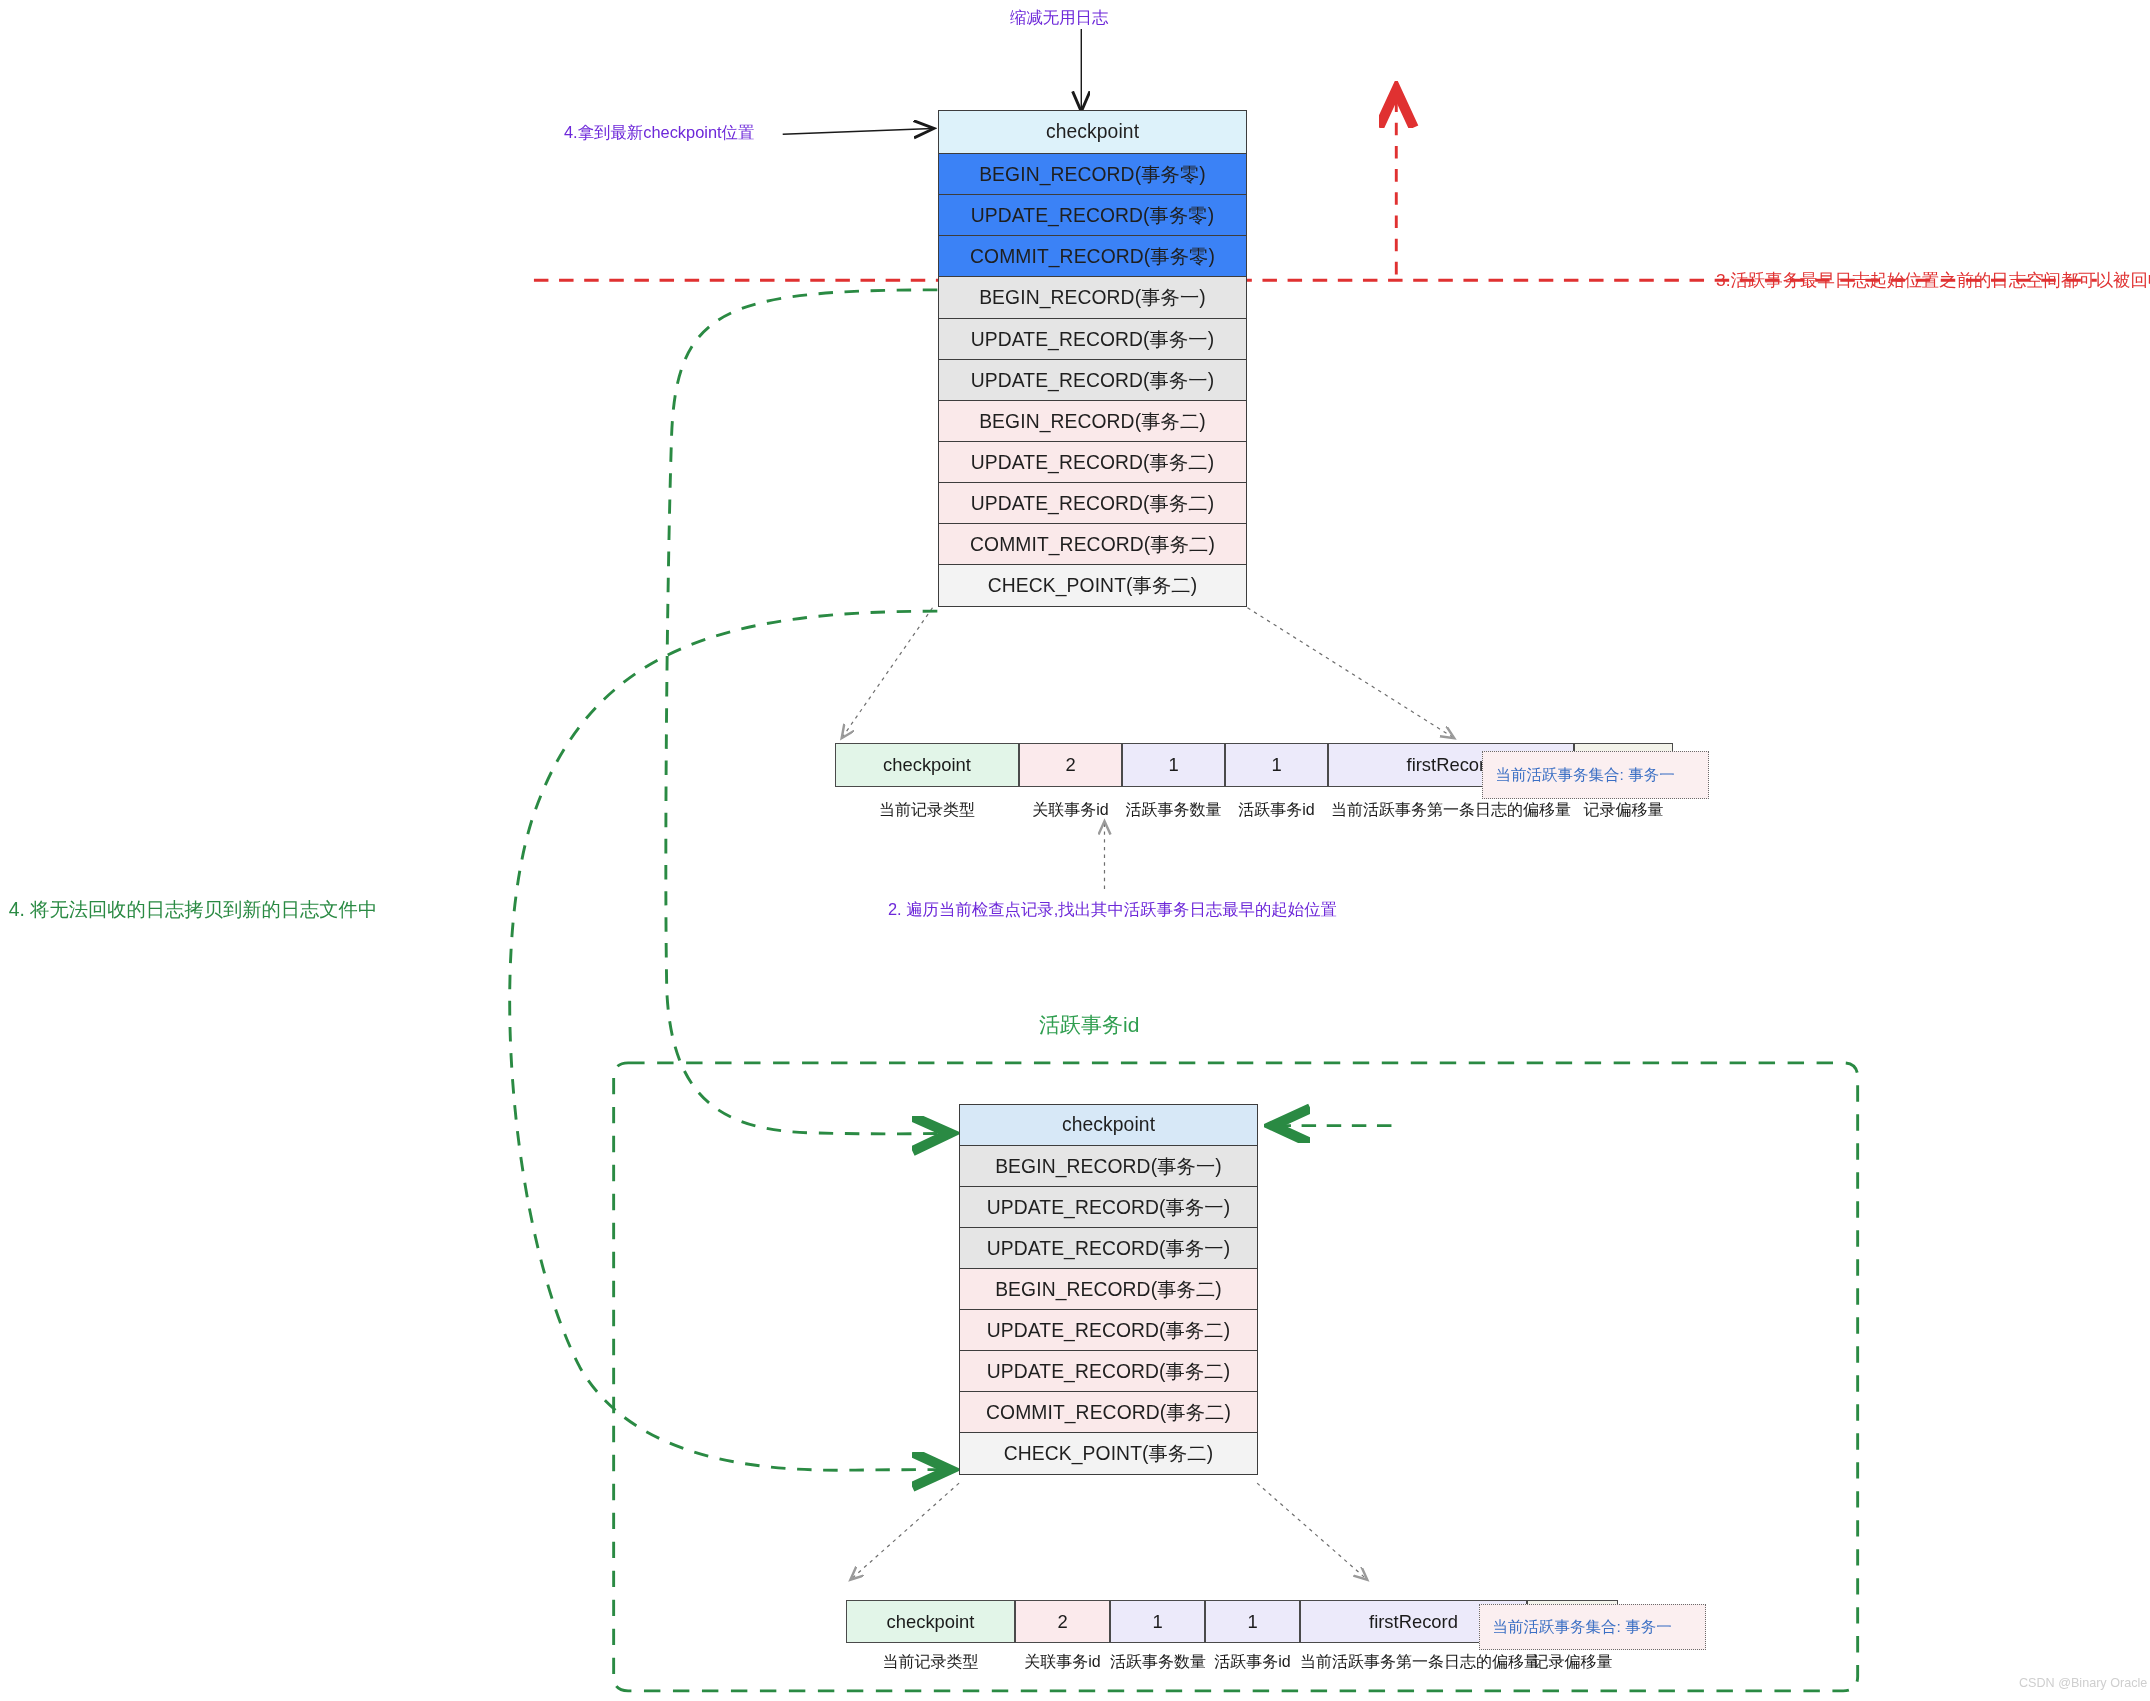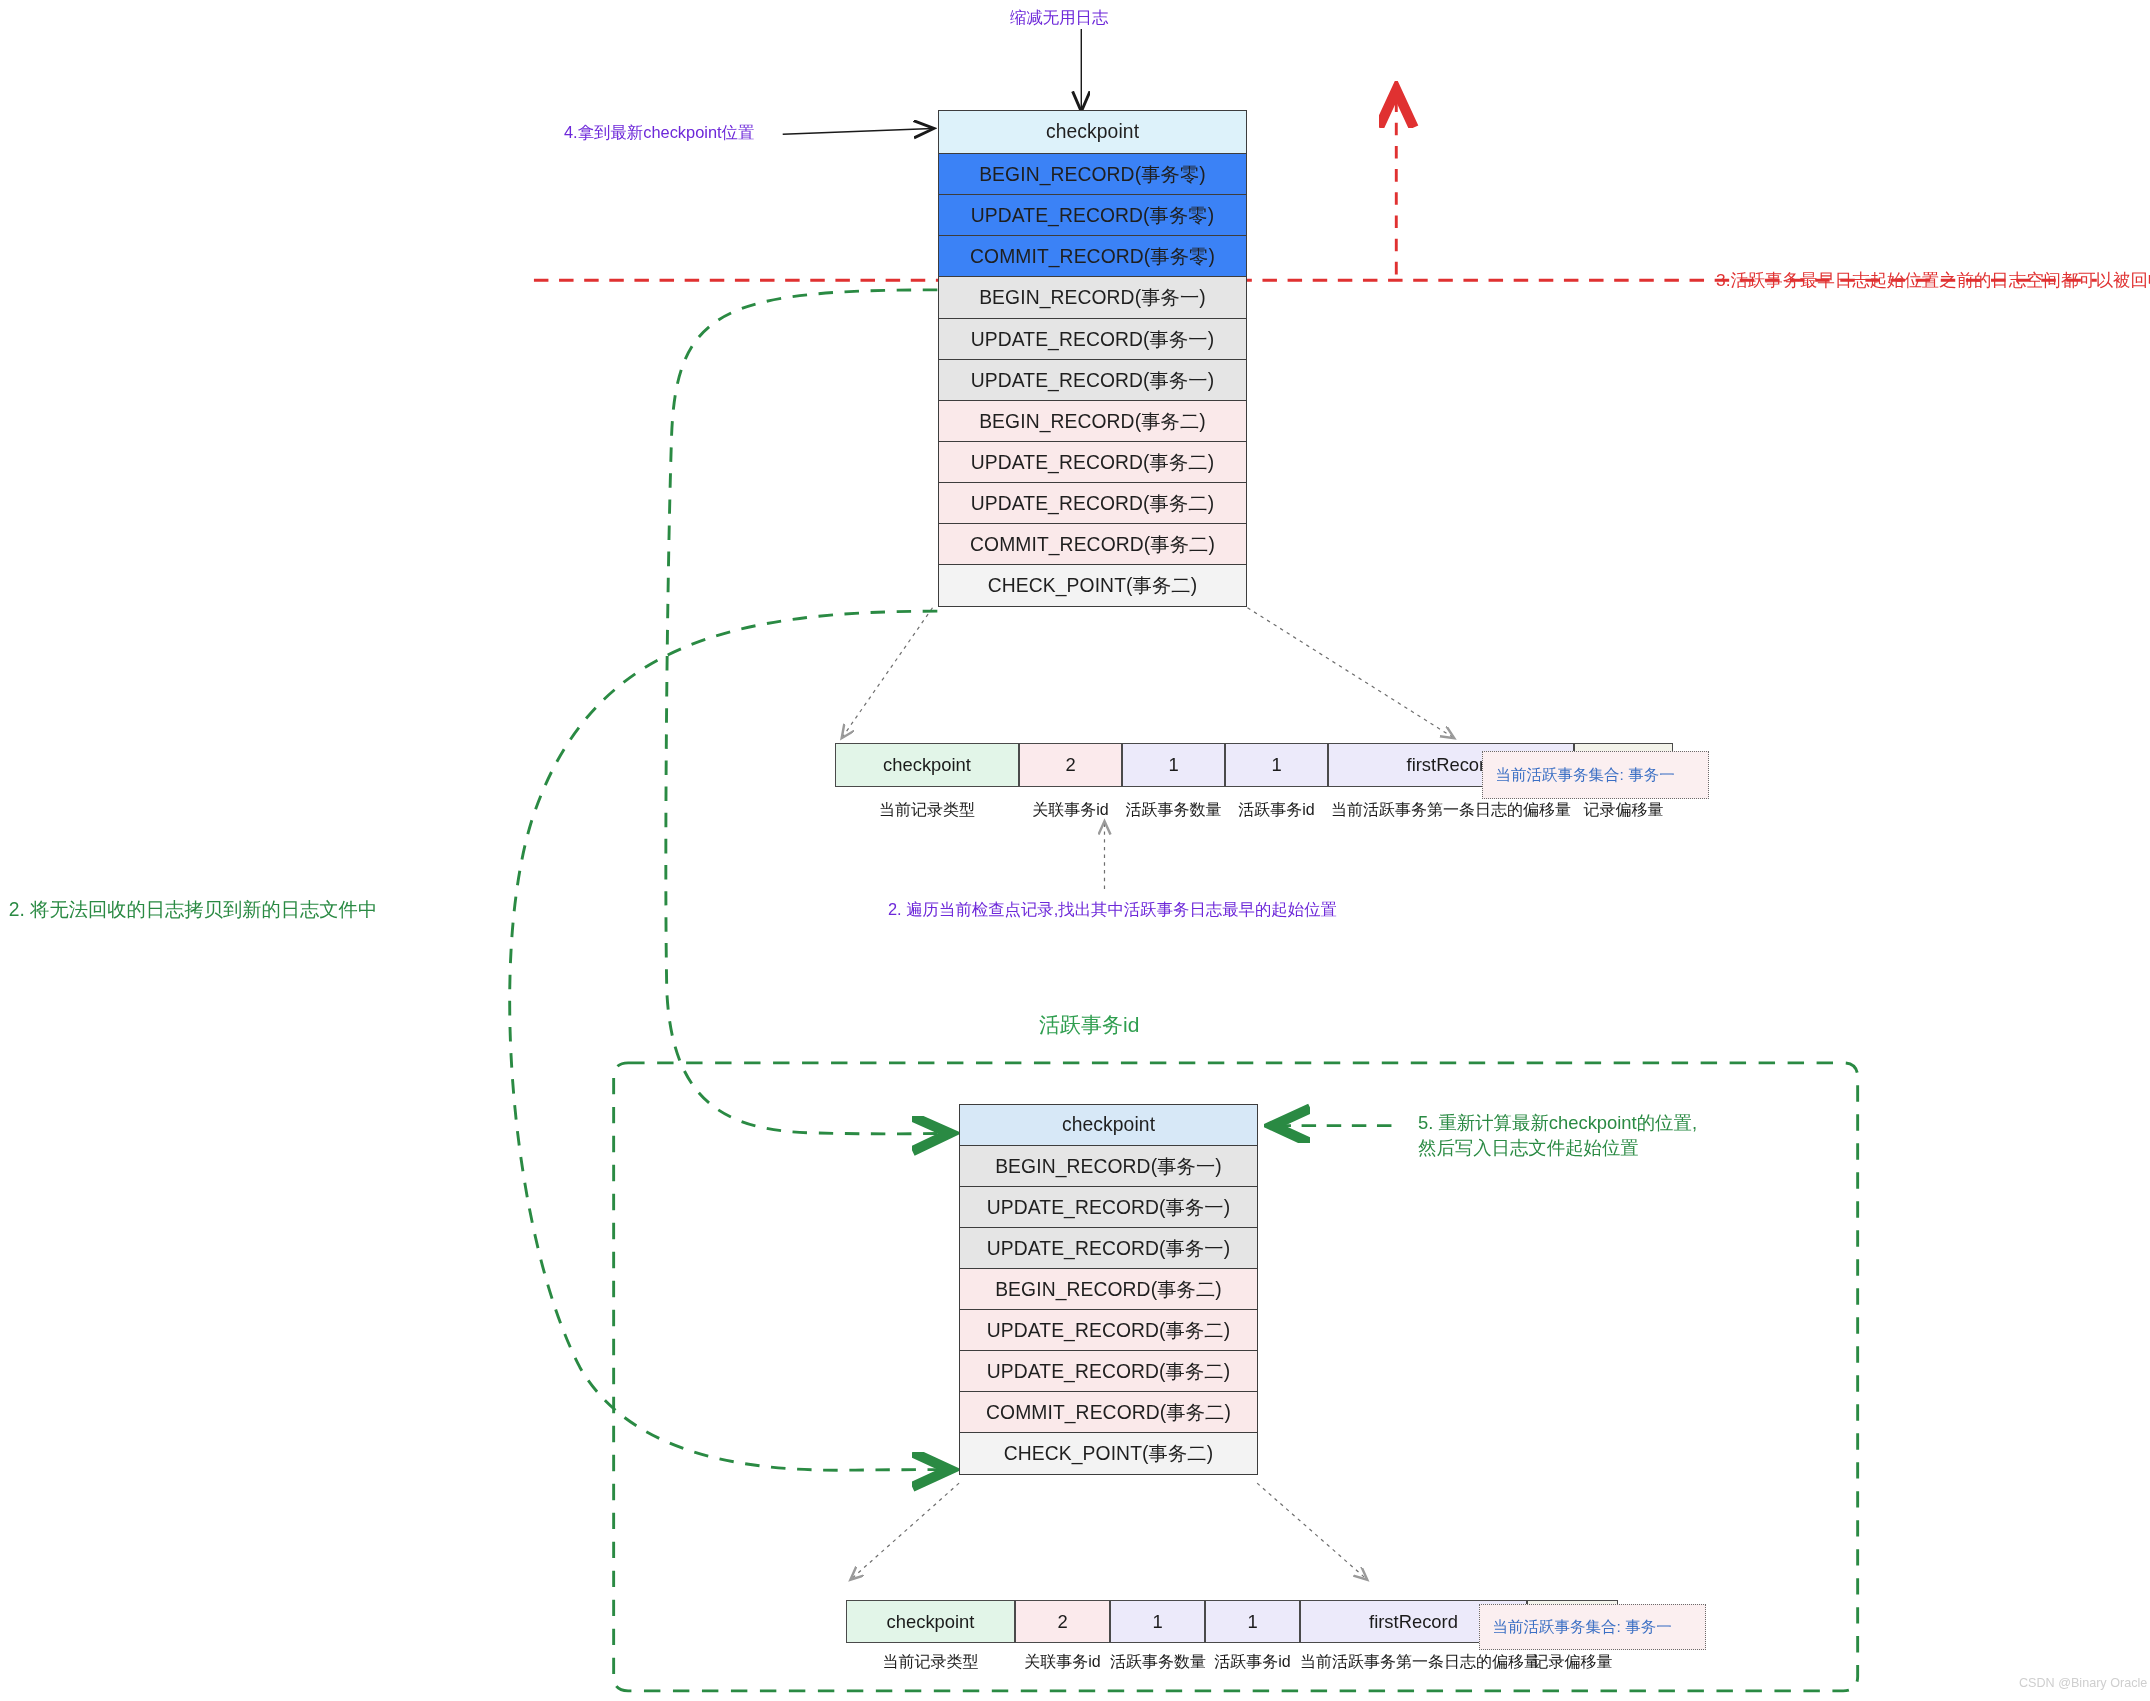--- a/index.html
+++ b/index.html
@@ -151,40 +151,36 @@
       <div class="cplabel" style="width: 246px;">当前活跃事务第一条日志的偏移量</div>
       <div class="cplabel" style="width: 99px;">记录偏移量</div>
     </div>
 
   <div class="badge" style="left:1482px;top:751px;width:227px;height:48px;">
     <span>当前活跃事务集合: 事务一</span>
   </div>
 
   <div class="anno anno-black" style="left:888px;top:899px;">2. 遍历当前检查点记录,找出其中活跃事务日志最早的起始位置</div>
 
-  <div class="anno anno-green" style="left:8.7px;top:896px;">2. 将无法回收的日志拷贝到新的日志文件中</div>
+  <div class="anno anno-green" style="left:8.7px;top:896px;">4. 将无法回收的日志拷贝到新的日志文件中</div>
 
   <div class="title-green anno" style="left:1039px;top:1011px;">活跃事务id</div>
 
   <div class="logblock" id="new-log-block" style="left:959px;top:1104px;width:299px;">
       <div class="logrow c-checkpoint2" style="height: 41px;">checkpoint</div>
       <div class="logrow c-green" style="height: 41px;">BEGIN_RECORD(事务一)</div>
       <div class="logrow c-green" style="height: 41px;">UPDATE_RECORD(事务一)</div>
       <div class="logrow c-green" style="height: 41px;">UPDATE_RECORD(事务一)</div>
       <div class="logrow c-pink" style="height: 41px;">BEGIN_RECORD(事务二)</div>
       <div class="logrow c-pink" style="height: 41px;">UPDATE_RECORD(事务二)</div>
       <div class="logrow c-pink" style="height: 41px;">UPDATE_RECORD(事务二)</div>
       <div class="logrow c-pink" style="height: 41px;">COMMIT_RECORD(事务二)</div>
       <div class="logrow c-grey" style="height: 41px;">CHECK_POINT(事务二)</div>
     </div>
 
-  <div class="anno" style="left:1418px;top:1111px;width:406px;">
-    <div class="anno-green-sm">5. 重新计算最新checkpoint的位置,</div>
-    <div class="anno-green-sm">然后写入日志文件起始位置</div>
-  </div>
 
   <div class="cptable" id="cp-table-bottom" style="left:846px;top:1600px;height:43px;">
       <div class="cpcell cp-g" style="width: 169px;">checkpoint</div>
       <div class="cpcell cp-p" style="width: 95px;">2</div>
       <div class="cpcell cp-v" style="width: 95px;">1</div>
       <div class="cpcell cp-v" style="width: 95px;">1</div>
       <div class="cpcell cp-v" style="width: 227px;">firstRecord</div>
       <div class="cpcell cp-y" style="width: 91px;">off</div>
     </div>
   <div class="cplabels" id="cp-labels-bottom" style="left:846px;top:1652px;">

